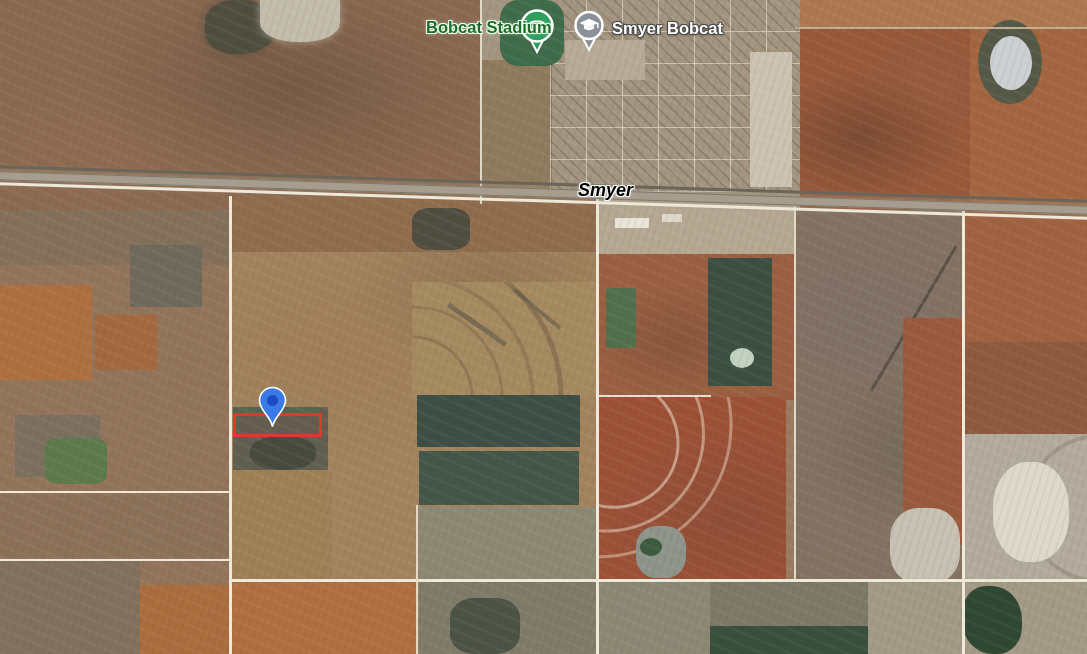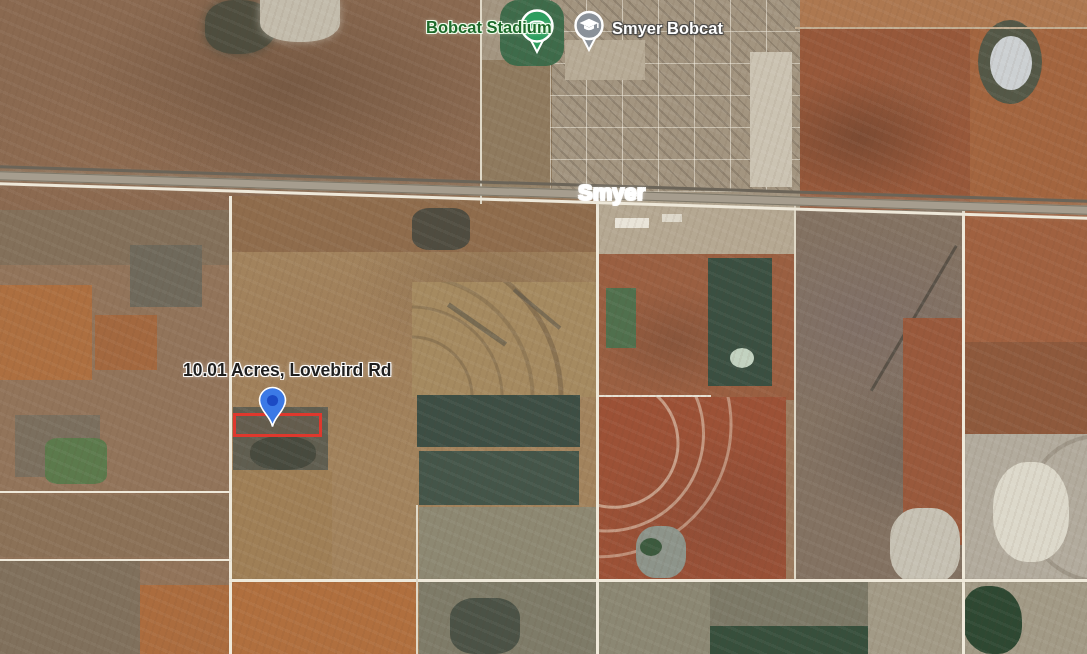--- a/index.html
+++ b/index.html
@@ -203,17 +203,16 @@
       <path d="M17 8.8 L26.5 13 L17 17.2 L7.5 13 Z"></path>
       <path d="M12 15 L12 18.6 Q17 22 22 18.6 L22 15 L17 17.4 Z"></path>
       <rect x="25.1" y="13" width="1.5" height="5"></rect>
     </g>
   </svg>
 
   <div class="label halo-green" style="left:394px;top:18px;font-size:16.5px;">Bobcat Stadium</div>
 
   <div class="label halo-white" style="left:612px;top:19px;font-size:16.5px;">Smyer Bobcat</div>
 
-  <div class="label halo-dark" style="left:578px;top:180px;font-size:22px;color:#ffffff;">Smyer</div>
-
-  <div class="label halo-dark" style="left:183px;top:360px;font-size:17.5px;color:#1f1f1f;">10.01 Acres, Lovebird Rd</div>
+  <div class="label halo-dark" style="left:578px;top:180px;font-size:18px;color:#000000;font-style:italic;">Smyer</div>
+
 
 </div>
 
 </body></html>

